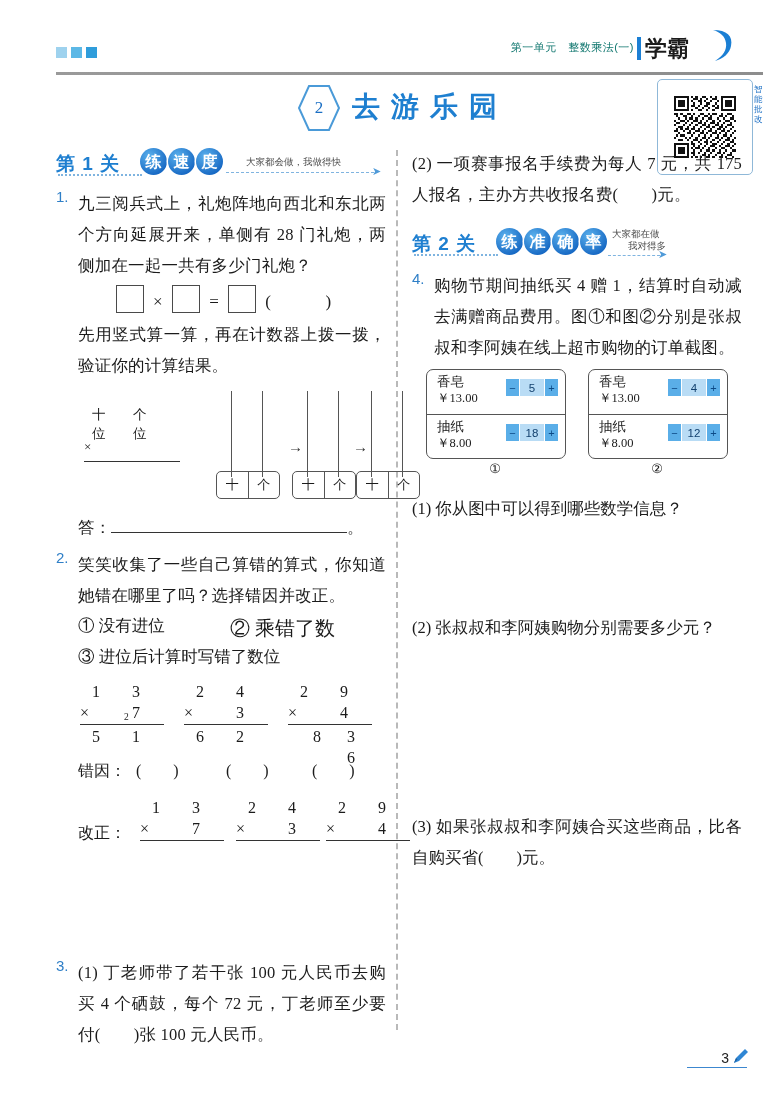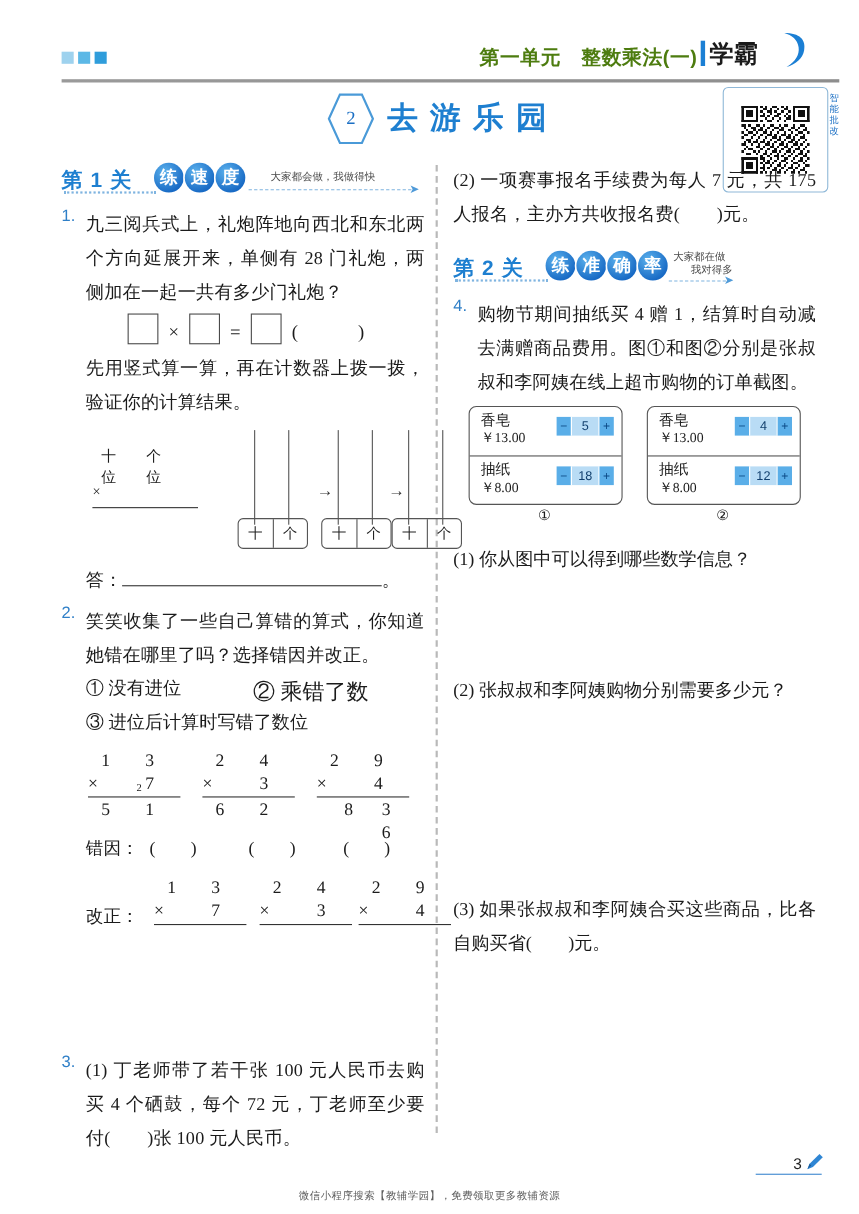--- a/index.html
+++ b/index.html
@@ -9,22 +9,22 @@
     color:#1b1b1b;
   }
   .page{position:absolute;inset:0;}
 
   
   .hdr{position:absolute;left:56px;top:38px;right:30px;height:34px;}
   .hdr-sq{position:absolute;left:0;top:9px;display:flex;gap:4px;}
   .hdr-sq i{display:block;width:11px;height:11px;background:#9ed2ee;}
   .hdr-sq i:nth-child(2){background:#5cb8e6;}
   .hdr-sq i:nth-child(3){background:#2f9ddb;}
-  .hdr-unit{position:absolute;right:117px;top:2px;font-size:18px;letter-spacing:.5px;
-            font-family:"Liberation Sans","DejaVu Sans",sans-serif;font-weight:700;color:#4d7c0f;white-space:nowrap;}
+  .hdr-unit{position:absolute;right:117px;top:2px;font-size:11px;letter-spacing:.5px;
+            font-family:"Liberation Sans","DejaVu Sans",sans-serif;font-weight:400;color:#0f766e;white-space:nowrap;}
   .hdr-logo{position:absolute;right:18px;top:-4px;width:96px;height:32px;}
   .hdr-logo .bar{position:absolute;left:0;top:3px;width:4px;height:23px;background:#1b7fd4;}
   .hdr-logo .txt{position:absolute;left:8px;top:0px;font-size:22px;font-weight:700;letter-spacing:0px;
      font-family:Liberation Mono, monospace;color:#1b1b1b;}
   .hdr-logo .txt b:nth-child(2){background:#1b1b1b;color:#fff;padding:0 1px;}
   .hdr-logo .swoosh{position:absolute;right:-2px;top:-6px;width:26px;height:34px;}
   .hdr-rule{position:absolute;left:56px;right:18px;top:72px;height:3px;
             background:linear-gradient(to right,#9a9a9a,#8d8d8d);}
 
   
@@ -622,14 +622,13 @@
     <div class="plain j" style="margin-top:168px;text-align:justify;text-align-last:left;">(3) 如果张叔叔和李阿姨合买这些商品，比各自购买省(　　)元。</div>
   </div>
 
   <div class="pagenum">
     <div class="line">3</div>
     <svg class="pencil" viewBox="0 0 20 20">
       <path d="M3 17 L5 12 L14 3 L17 6 L8 15 Z" fill="#2f86d4"></path>
       <path d="M3 17 L5 12 L6.5 13.5 Z" fill="#1b5e9e"></path>
     </svg>
   </div>
-  <div class="footer">微信小程序搜索【教辅学园】，免费领取更多教辅资源</div>
 </div>
 
 </body></html>

